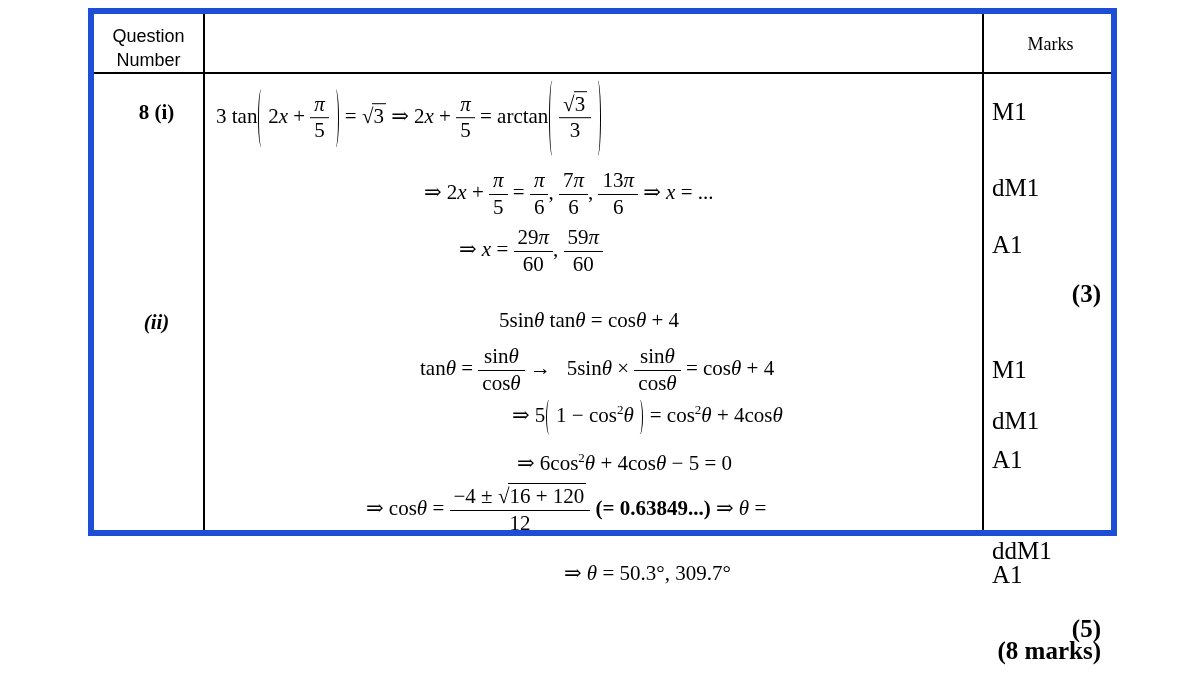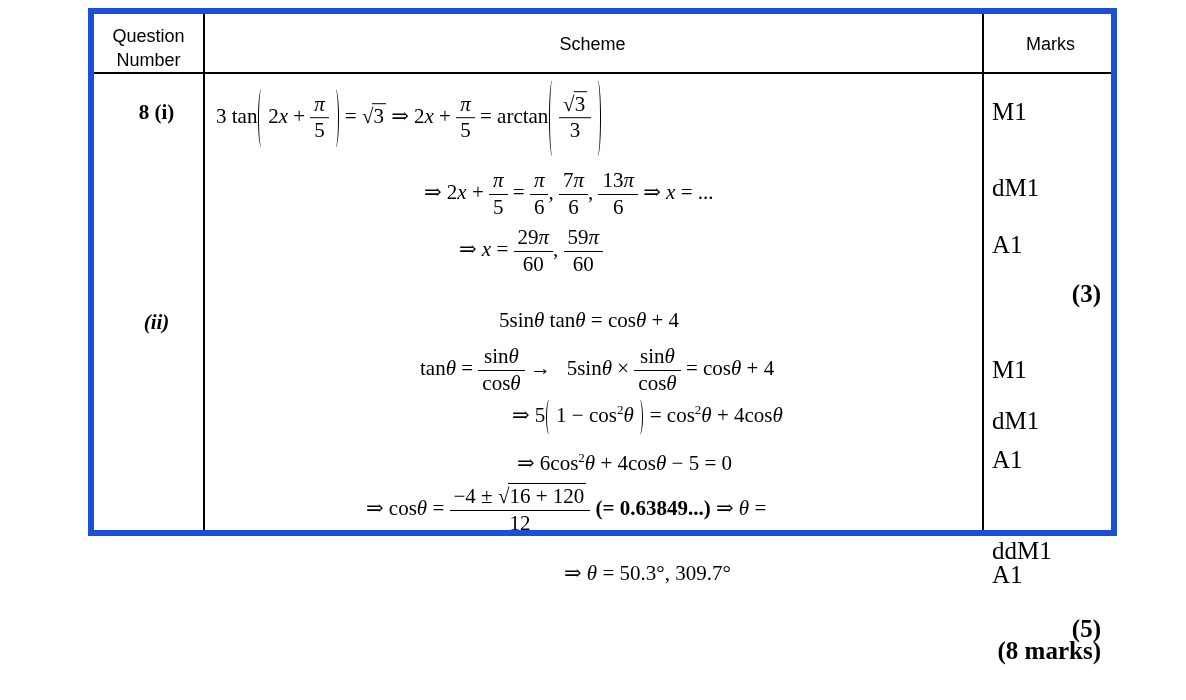--- a/index.html
+++ b/index.html
@@ -14,21 +14,21 @@
     position:absolute; left:88px; top:8px; width:1029px; height:528px;
     border:6px solid #1d4ed8; background:#fff;
   }
   .vline { position:absolute; top:0; bottom:0; width:2px; background:#000; }
   .v1 { left:109px; } .v2 { left:888px; }
   .hline { position:absolute; left:0; right:0; top:58px; height:2px; background:#000; }
 
   .hdr { position:absolute; text-align:center; font-family:"Liberation Sans","DejaVu Sans",sans-serif; font-size:18px; }
   .h-q { left:0; top:10px; width:109px; line-height:1.35; }
   .h-s { left:109px; top:20px; width:779px; }
-  .h-m { left:888px; top:20px; width:137px; }
+  .h-m { left:888px; top:20px; width:137px;font-family:Liberation Serif, serif; }
 
   .qlabel { position:absolute; left:8px; width:109px; text-align:center; font-weight:bold; font-size:21px; transform:translateY(-50%); }
   .q1 { top:98px; } .q2 { top:308px;font-style:italic; }
 
   .mrow { position:absolute; white-space:nowrap; font-size:21px; transform:translateY(-50%); line-height:1.2; }
   .L-i1 { left:122px; top:104px; }
   .L-i2 { left:330px; top:180px; }
   .L-i3 { left:365px; top:237px; }
   .L-ii1 { left:405px; top:307px; }
   .L-ii2 { left:298px; top:356px;margin-left:28px; }
@@ -66,21 +66,20 @@
 </head>
 <body>
 
 <div class="stage">
   <div class="tbl">
     <div class="vline v1"></div>
     <div class="vline v2"></div>
     <div class="hline"></div>
 
     <div class="hdr h-q">Question Number</div>
-    <div class="hdr h-s">Scheme</div>
     <div class="hdr h-m">Marks</div>
 
     <div class="qlabel q1">8 (i)</div>
     <div class="qlabel q2">(ii)</div>
 
     <div id="scheme-cell">
         <div class="mrow L-i1"><span class="mt">3 tan</span><span class="mp tall"><span class="mpo"></span><span class="mpi"><span class="mt">2</span><span class="mi">x</span><span class="mt"> + </span><span class="mf"><span class="mfn"><span class="mi">π</span></span><span class="mfd"><span class="mt">5</span></span></span></span><span class="mpc"></span></span><span class="mt"> = </span><span class="msq"><span class="msg">√</span><span class="msb"><span class="mt">3</span></span></span><span class="mt"> ⇒ 2</span><span class="mi">x</span><span class="mt"> + </span><span class="mf"><span class="mfn"><span class="mi">π</span></span><span class="mfd"><span class="mt">5</span></span></span><span class="mt"> = arctan</span><span class="mp xtall"><span class="mpo"></span><span class="mpi"><span class="mf"><span class="mfn"><span class="msq"><span class="msg">√</span><span class="msb"><span class="mt">3</span></span></span></span><span class="mfd"><span class="mt">3</span></span></span></span><span class="mpc"></span></span></div>
         <div class="mrow L-i2"><span class="mt">⇒ 2</span><span class="mi">x</span><span class="mt"> + </span><span class="mf"><span class="mfn"><span class="mi">π</span></span><span class="mfd"><span class="mt">5</span></span></span><span class="mt"> = </span><span class="mf"><span class="mfn"><span class="mi">π</span></span><span class="mfd"><span class="mt">6</span></span></span><span class="mt">, </span><span class="mf"><span class="mfn"><span class="mt">7</span><span class="mi">π</span></span><span class="mfd"><span class="mt">6</span></span></span><span class="mt">, </span><span class="mf"><span class="mfn"><span class="mt">13</span><span class="mi">π</span></span><span class="mfd"><span class="mt">6</span></span></span><span class="mt"> ⇒ </span><span class="mi">x</span><span class="mt"> = ...</span></div>
         <div class="mrow L-i3"><span class="mt">⇒ </span><span class="mi">x</span><span class="mt"> = </span><span class="mf"><span class="mfn"><span class="mt">29</span><span class="mi">π</span></span><span class="mfd"><span class="mt">60</span></span></span><span class="mt">, </span><span class="mf"><span class="mfn"><span class="mt">59</span><span class="mi">π</span></span><span class="mfd"><span class="mt">60</span></span></span></div>
         <div class="mrow L-ii1"><span class="mt">5sin</span><span class="mi">θ</span><span class="mt"> tan</span><span class="mi">θ</span><span class="mt"> = cos</span><span class="mi">θ</span><span class="mt"> + 4</span></div>

